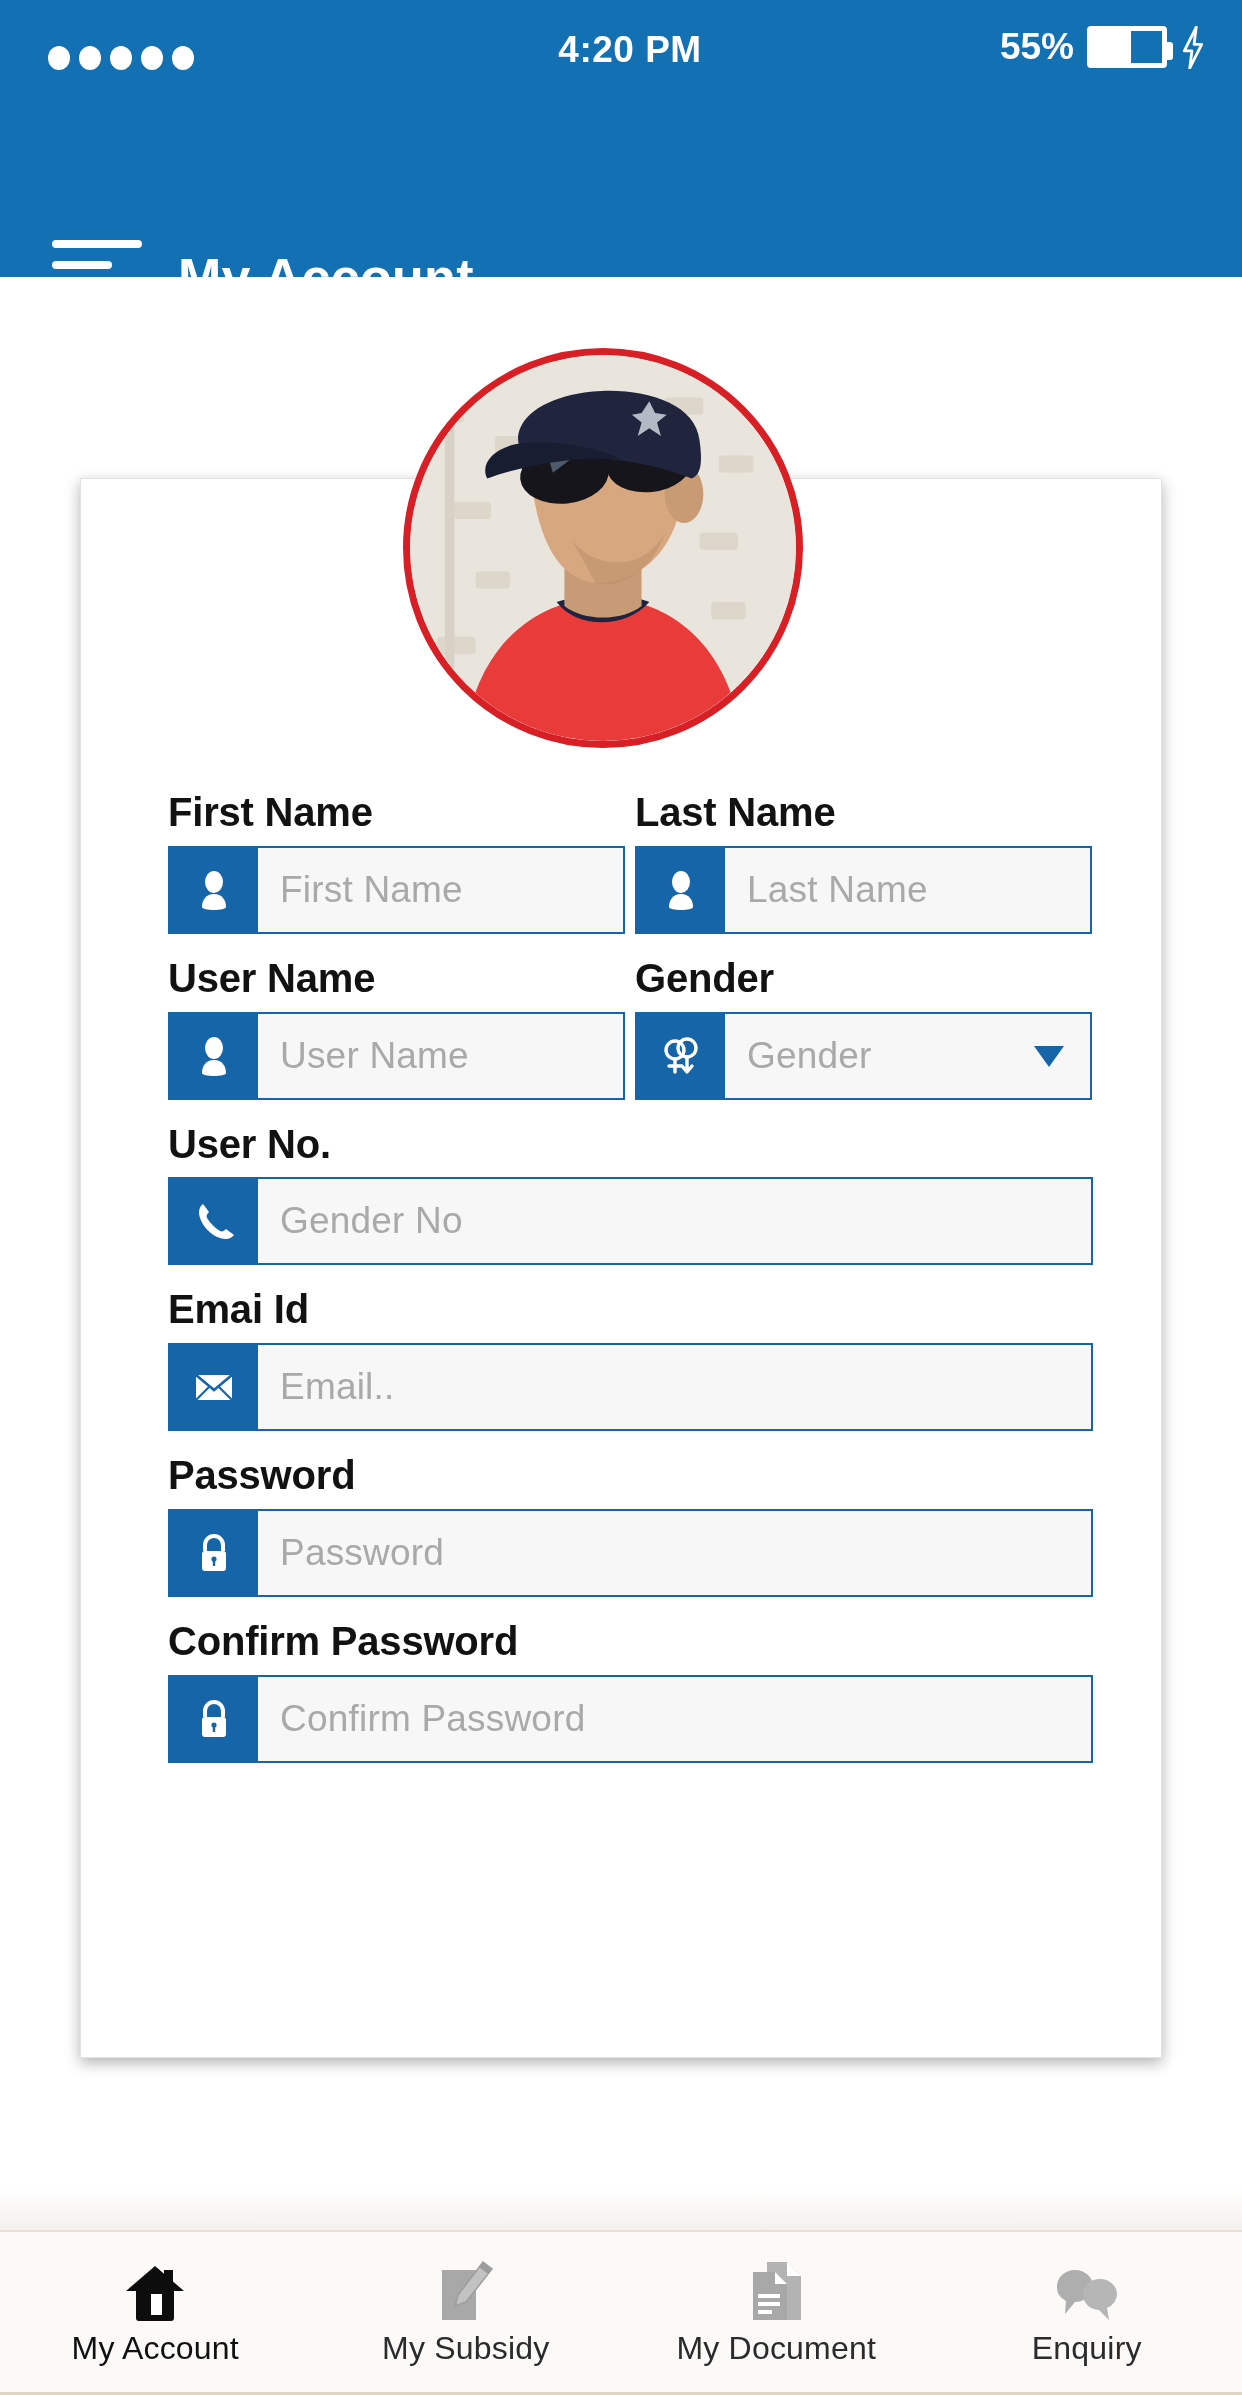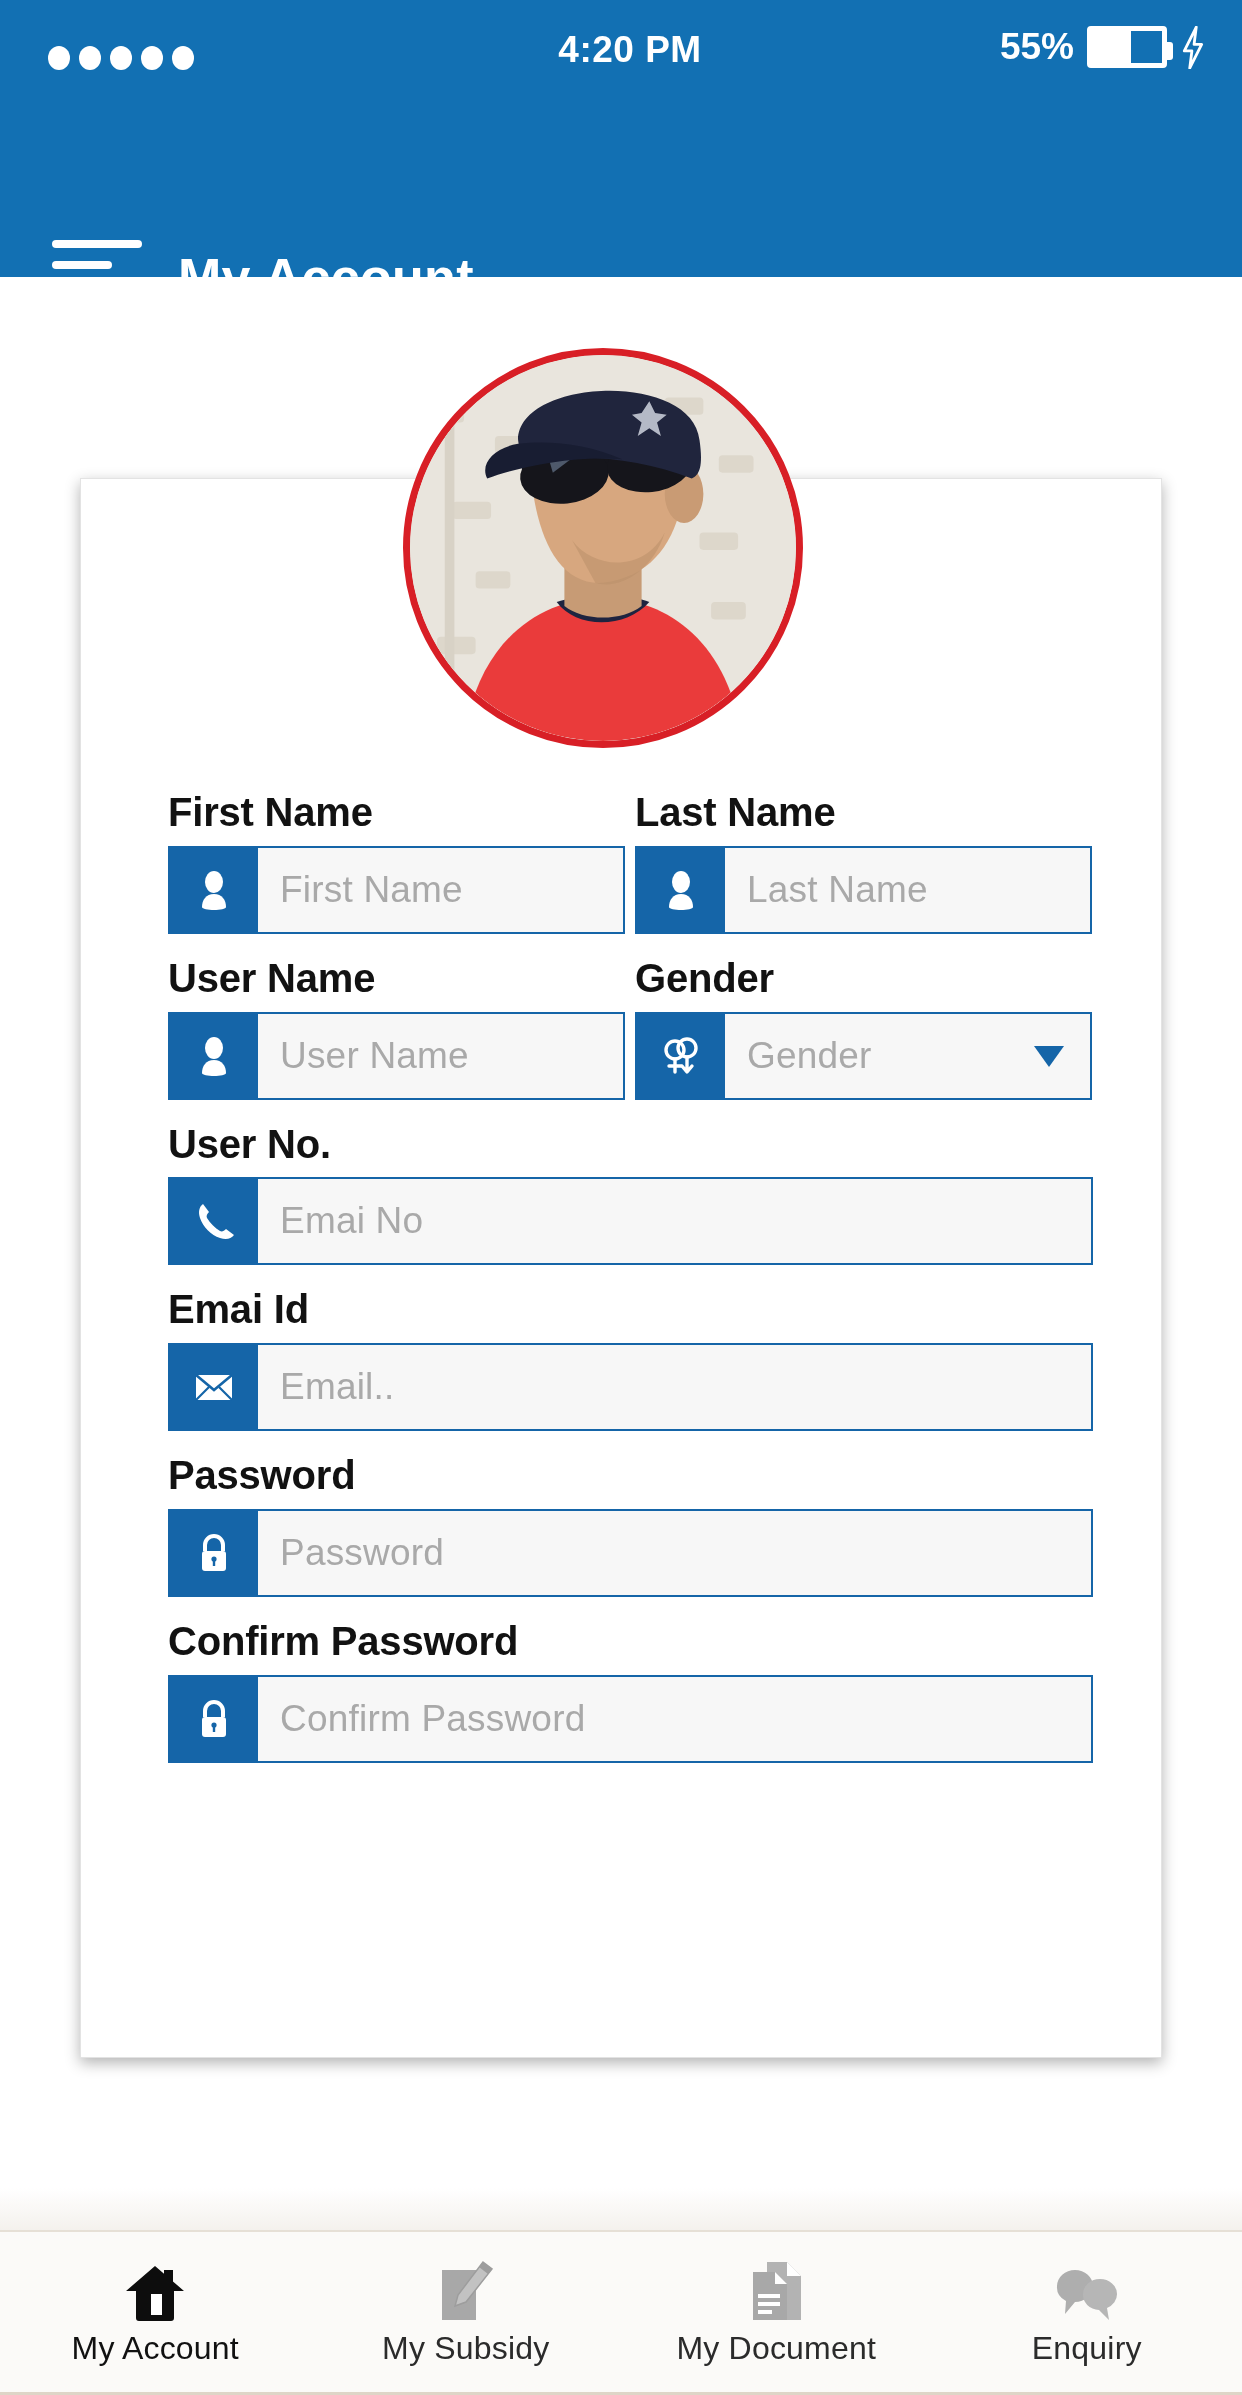--- a/index.html
+++ b/index.html
@@ -290,21 +290,21 @@
 
     <div class="field full">
       <div class="flabel">User No.</div>
       <div class="inputbox">
         <div class="icon-cell">
           <svg viewBox="0 0 48 48">
               <path d="M13 7c-4 3-5 8-3 14 3 9 11 17 20 20 6 2 11 1 14-3l-8-6c-2 2-4 3-6 2-5-3-10-8-13-13-1-2 0-4 2-6z" fill="#fff"></path>
             </svg>
         </div>
         <div class="input-cell">
-          <span class="ph">Emai No</span>
+          <span class="ph">Gender No</span>
         </div>
       </div>
     </div>
 
     <div class="spacer-sm"></div>
 
     <div class="field full">
       <div class="flabel">Emai Id</div>
       <div class="inputbox">
         <div class="icon-cell">

